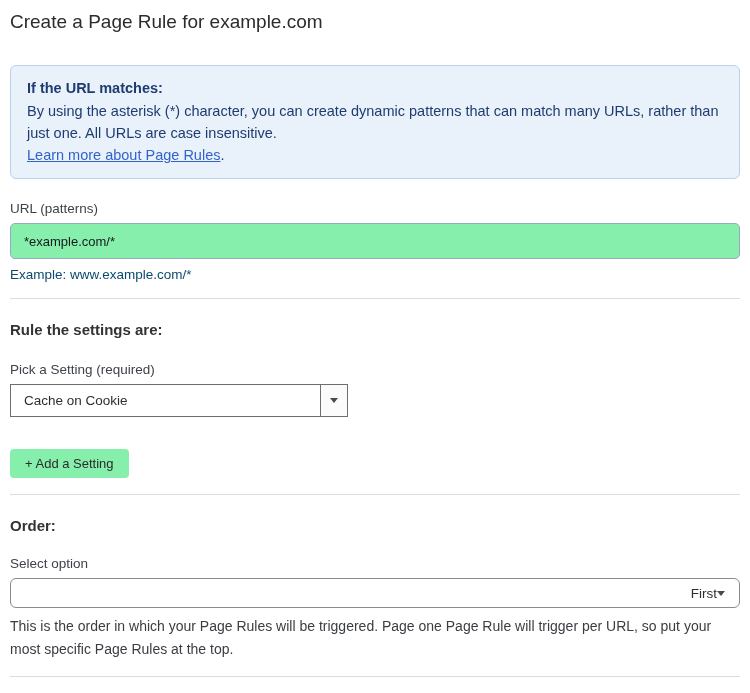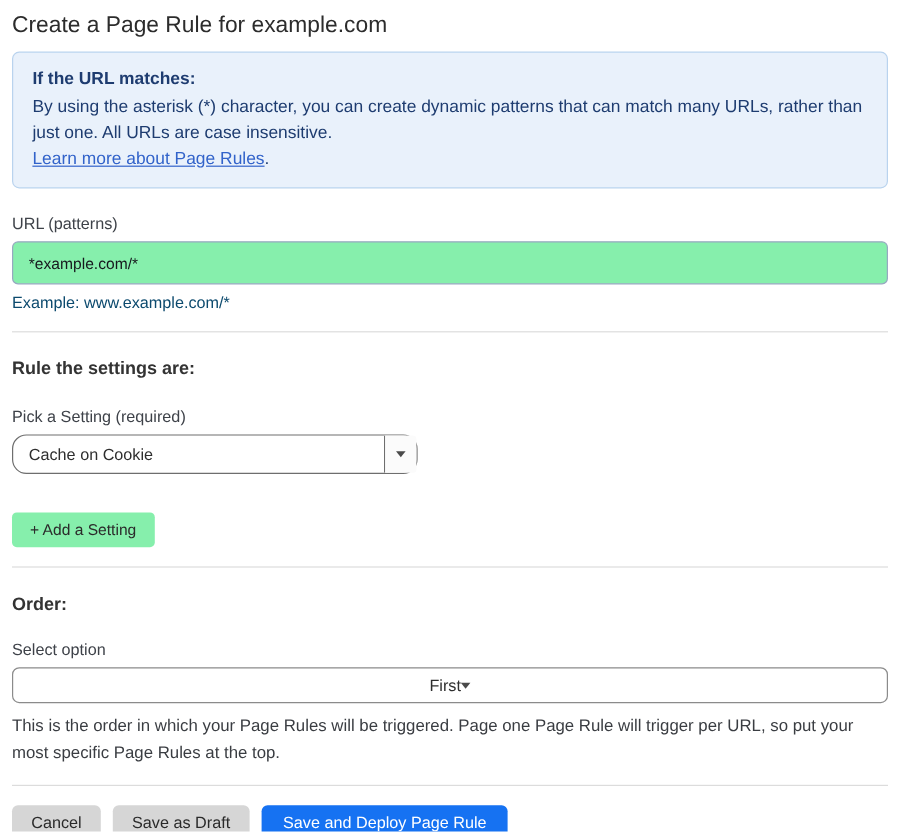--- a/index.html
+++ b/index.html
@@ -16,21 +16,21 @@
 
   .page-title {
     margin: 0;
     padding-top: 11px;
     font-size: 19px;
     font-weight: 400;
     color: #2c2c2c;
   }
 
   .info-box {
-    margin-top: 10px;
+    margin-top: 32px;
     background: #e9f1fb;
     border: 1px solid #b9d3ee;
     border-radius: 6px;
     padding: 11px 16px 12px 16px;
     color: #1e3c70;
     font-size: 14.5px;
     line-height: 22px;
   }
   .info-heading { font-weight: 700; }
   .info-body { margin-top: 1px; }
@@ -83,21 +83,21 @@
 
   .settings-row { display: flex; margin-top: 24px; }
   .col-setting { width: 338px; }
   .col-setting .field-label, .col-value .field-label { margin-top: 0; }
   .col-value { margin-left: 19px; margin-top: 7px; }
 
   .select-box {
     margin-top: 7px;
     height: 33px;
     border: 1px solid #6e6e6e;
-    border-radius: 12px;
+    border-radius: 0;
     display: flex;
     align-items: stretch;
     background: #ffffff;
     cursor: pointer;
   }
   .select-box .sel-text {
     flex: 1;
     display: flex;
     align-items: center;
     padding: 0 13px;
@@ -148,21 +148,21 @@
     cursor: pointer;
   }
 
   .order-select {
     margin-top: 7px;
     height: 30px;
     border: 1px solid #8b8b8b;
     border-radius: 6px;
     display: flex;
     align-items: center;
-    justify-content: center;
+    justify-content: flex-end;
     padding: 0 14px;
     font-size: 13.5px;
     color: #2e2e2e;
     background: #ffffff;
     cursor: pointer;
   }
 
   .help-text {
     margin-top: 7px;
     font-size: 14px;

